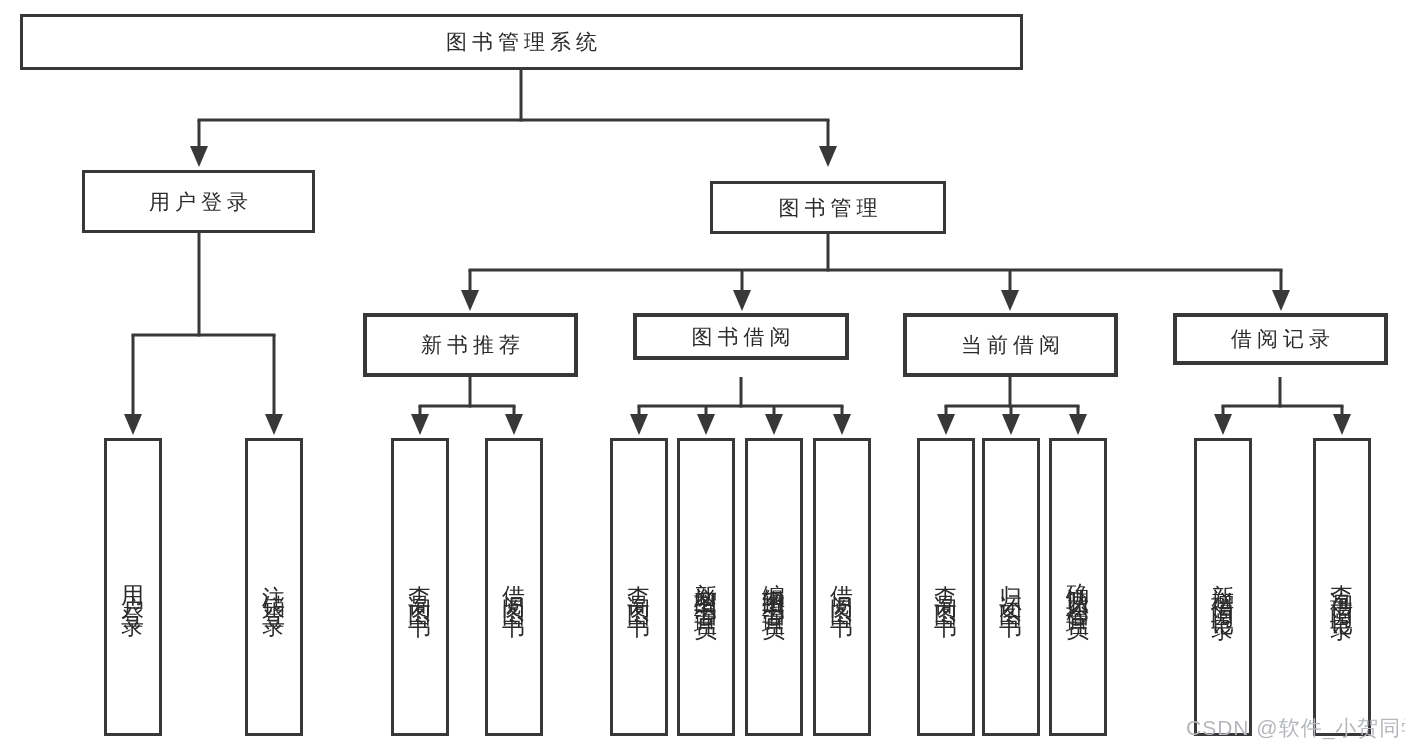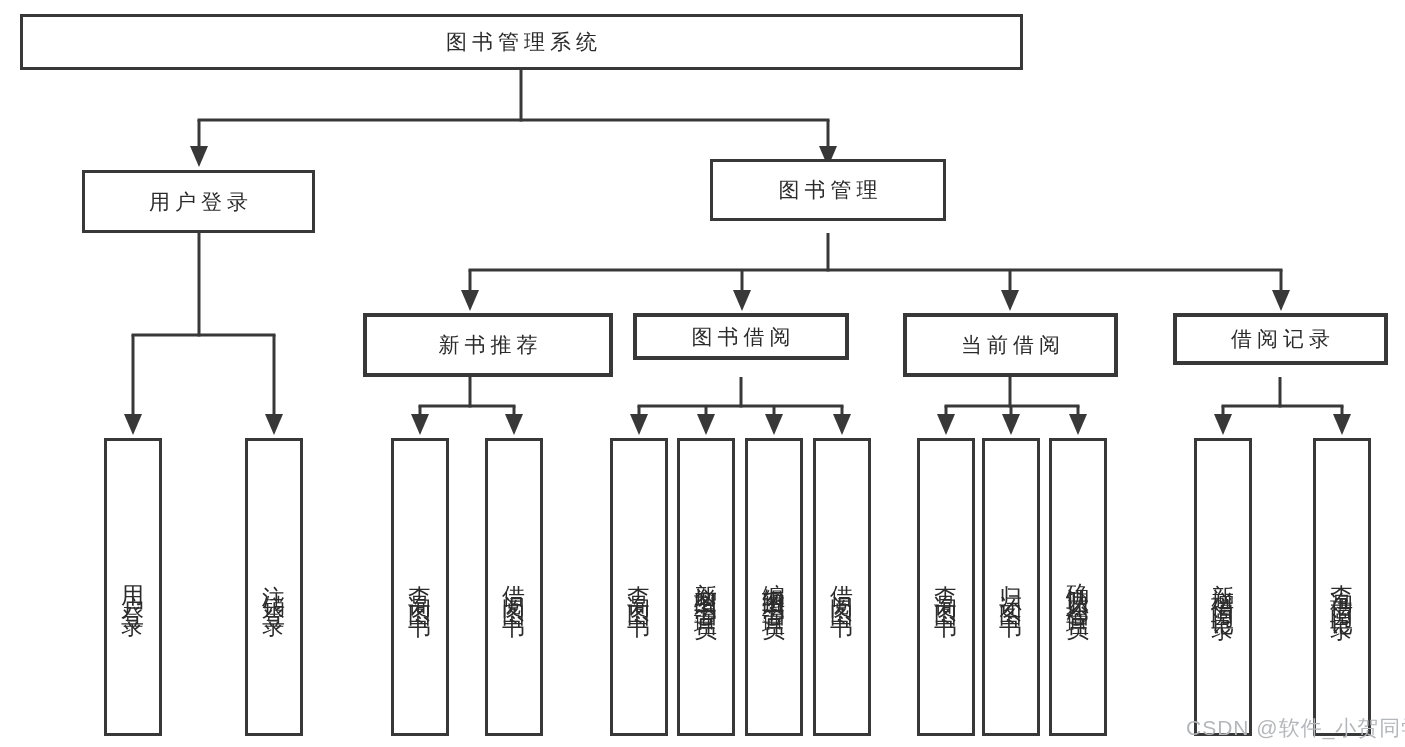--- a/index.html
+++ b/index.html
@@ -134,25 +134,25 @@
     </g>
   </svg>
 
   <div class="box h" style="left:20px;top:14px;width:1003px;height:56px">
     <span>图书管理系统</span>
   </div>
 
   <div class="box h" style="left:82px;top:170px;width:233px;height:63px">
     <span>用户登录</span>
   </div>
-  <div class="box h" style="left:710px;top:159px;width:236px;height:62px">
+  <div class="box h" style="left:710px;top:181px;width:236px;height:53px">
     <span>图书管理</span>
   </div>
 
-  <div class="box h lvl3" style="left:363px;top:313px;width:250px;height:64px">
+  <div class="box h lvl3" style="left:363px;top:313px;width:215px;height:64px">
     <span>新书推荐</span>
   </div>
   <div class="box h lvl3" style="left:633px;top:313px;width:216px;height:47px">
     <span>图书借阅</span>
   </div>
   <div class="box h lvl3" style="left:903px;top:313px;width:215px;height:64px">
     <span>当前借阅</span>
   </div>
   <div class="box h lvl3" style="left:1173px;top:313px;width:215px;height:52px">
     <span>借阅记录</span>

